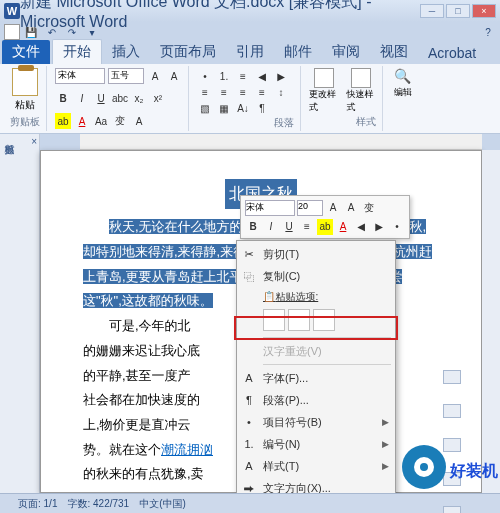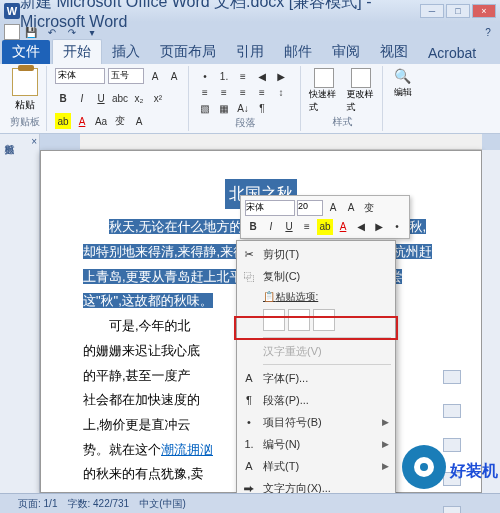--- a/index.html
+++ b/index.html
@@ -12,21 +12,21 @@
   .titlebar .winctl span.close{background:#d96060;color:#fff;}
   .qat{height:20px;display:flex;align-items:center;padding:0 4px;gap:4px;}
   .qat .fileicon{width:16px;height:16px;background:#fff;border:1px solid #999;}
   .qat .qbtn{width:16px;height:16px;display:flex;align-items:center;justify-content:center;color:#2a4a7a;font-size:10px;}
   .tabs{height:22px;display:flex;align-items:flex-end;padding:0 2px;}
   .tab{padding:3px 10px;font-size:14px;color:#2a4a7a;cursor:pointer;}
   .tab.file{background:#1e62b8;color:#fff;border-radius:2px 2px 0 0;margin-right:2px;}
   .tab.active{background:#f3f6fb;border:1px solid #b9c8dd;border-bottom:none;border-radius:2px 2px 0 0;}
   .ribbon{height:70px;background:#f3f6fb;border-bottom:1px solid #b9c8dd;display:flex;padding:2px 4px;gap:2px;position:relative;}
   .rgroup{border-right:1px solid #d0d8e5;padding:2px 6px;display:flex;flex-direction:column;justify-content:space-between;}
-  .rgroup .label{font-size:10px;color:#6a7a92;text-align:center;}
+  .rgroup .label{font-size:10px;color:#6a7a92;text-align:right;}
   .paste-big{display:flex;flex-direction:column;align-items:center;gap:2px;}
   .paste-big .icon{width:26px;height:28px;background:#fff;border:1px solid #c0a050;position:relative;}
   .paste-big .icon::before{content:"";position:absolute;top:-4px;left:5px;width:16px;height:6px;background:#b08030;border-radius:2px;}
   .btnrow{display:flex;gap:3px;align-items:center;}
   .rbtn{width:16px;height:16px;border:1px solid transparent;display:flex;align-items:center;justify-content:center;font-size:10px;color:#333;}
   .fontbox{width:50px;height:16px;border:1px solid #aab;background:#fff;font-size:9px;padding:0 2px;}
   .sizebox{width:36px;height:16px;border:1px solid #aab;background:#fff;font-size:9px;padding:0 2px;}
   .ruler-h{height:16px;background:#f0f0f0;margin-left:40px;border-bottom:1px solid #ccc;position:relative;}
   .docarea{position:absolute;left:40px;right:18px;top:150px;bottom:20px;background:#fff;border:1px solid #999;box-shadow:0 2px 6px rgba(0,0,0,0.3);padding:28px 42px;overflow:hidden;}
   .doc-inner{font-family:"SimSun";font-size:13px;line-height:1.9;color:#000;}
@@ -153,25 +153,25 @@
       <div class="rbtn">▦</div>
       <div class="rbtn">A↓</div>
       <div class="rbtn">¶</div>
     </div>
     <div class="label">段落</div>
   </div>
   <div class="rgroup" style="width:80px">
     <div class="btnrow" style="gap:8px">
       <div style="display:flex;flex-direction:column;align-items:center">
         <div style="width:20px;height:20px;border:1px solid #999;background:#fff"></div>
-        <div style="font-size:9px">快速样式</div>
+        <div style="font-size:9px">更改样式</div>
       </div>
       <div style="display:flex;flex-direction:column;align-items:center">
         <div style="width:20px;height:20px;border:1px solid #999;background:#fff"></div>
-        <div style="font-size:9px">更改样式</div>
+        <div style="font-size:9px">快速样式</div>
       </div>
     </div>
     <div class="label">样式</div>
   </div>
   <div class="rgroup" style="border-right:none;width:36px">
     <div style="display:flex;flex-direction:column;align-items:center">
       <div style="width:18px;height:18px;font-size:14px">🔍</div>
       <div style="font-size:9px">编辑</div>
     </div>
   </div>

